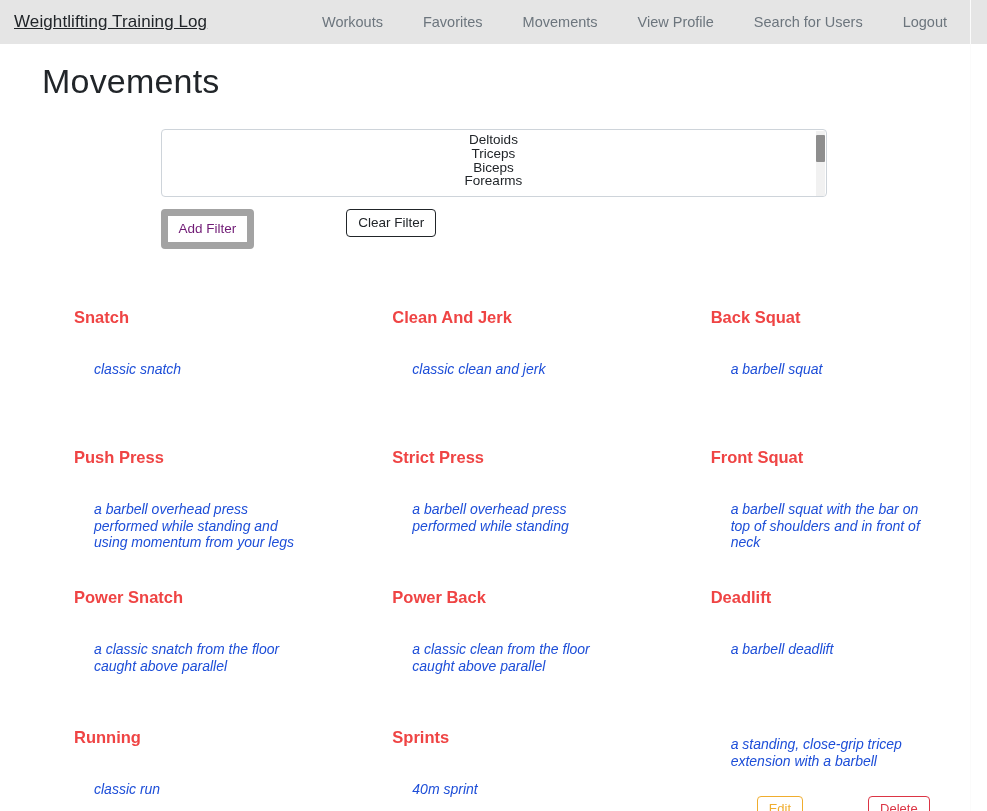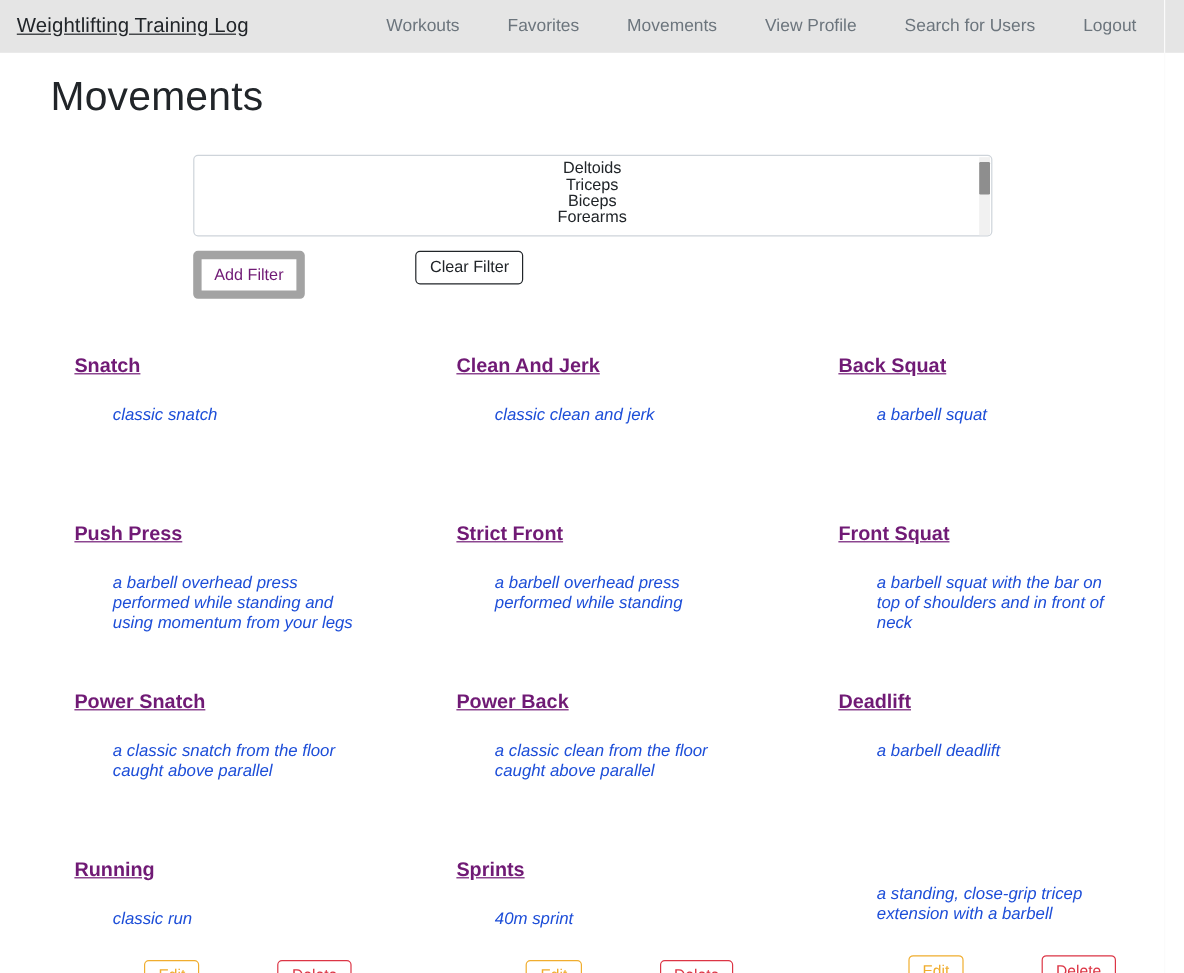--- a/index.html
+++ b/index.html
@@ -139,24 +139,23 @@
   .card {
     padding: 0 30px 0 46px;
     box-sizing: border-box;
     display: flex;
     flex-direction: column;
     min-height: 140px;
   }
   .card-title {
     font-size: 16.5px;
     font-weight: 700;
-    color: #701a75;
-    margin: 0;
+    color: #ef4444;
+    margin: 12px;
     line-height: 1.25;
-    text-decoration: underline;
   }
   .card-desc {
     font-size: 14px;
     font-style: italic;
     color: #1d4ed8;
     margin: 21px 0 0 32px;
     line-height: 16.8px;
     max-width: 216px;
   }
   .card-actions {
@@ -236,21 +235,21 @@
     </div>
     <div class="card">
       <div class="card-title">Back Squat</div>
       <div class="card-desc">a barbell squat</div>
     </div>
     <div class="card">
       <div class="card-title">Push Press</div>
       <div class="card-desc">a barbell overhead press performed while standing and using momentum from your legs</div>
     </div>
     <div class="card">
-      <div class="card-title">Strict Front</div>
+      <div class="card-title">Strict Press</div>
       <div class="card-desc">a barbell overhead press performed while standing</div>
     </div>
     <div class="card">
       <div class="card-title">Front Squat</div>
       <div class="card-desc">a barbell squat with the bar on top of shoulders and in front of neck</div>
     </div>
     <div class="card">
       <div class="card-title">Power Snatch</div>
       <div class="card-desc">a classic snatch from the floor caught above parallel</div>
     </div>

